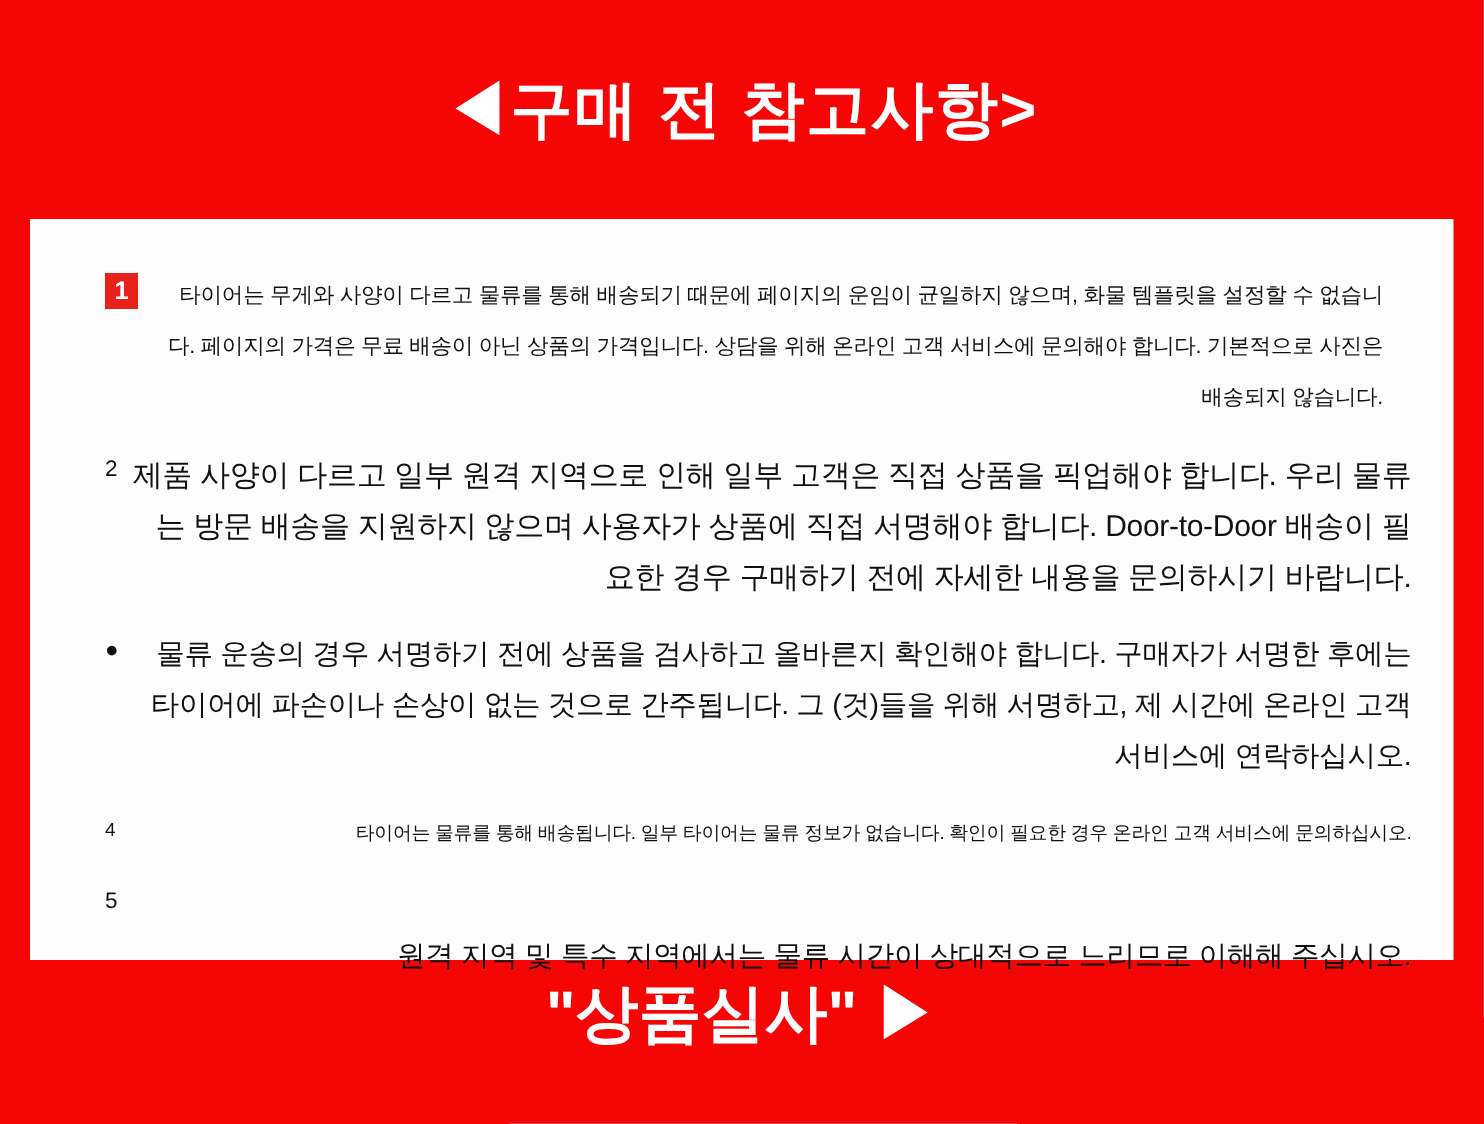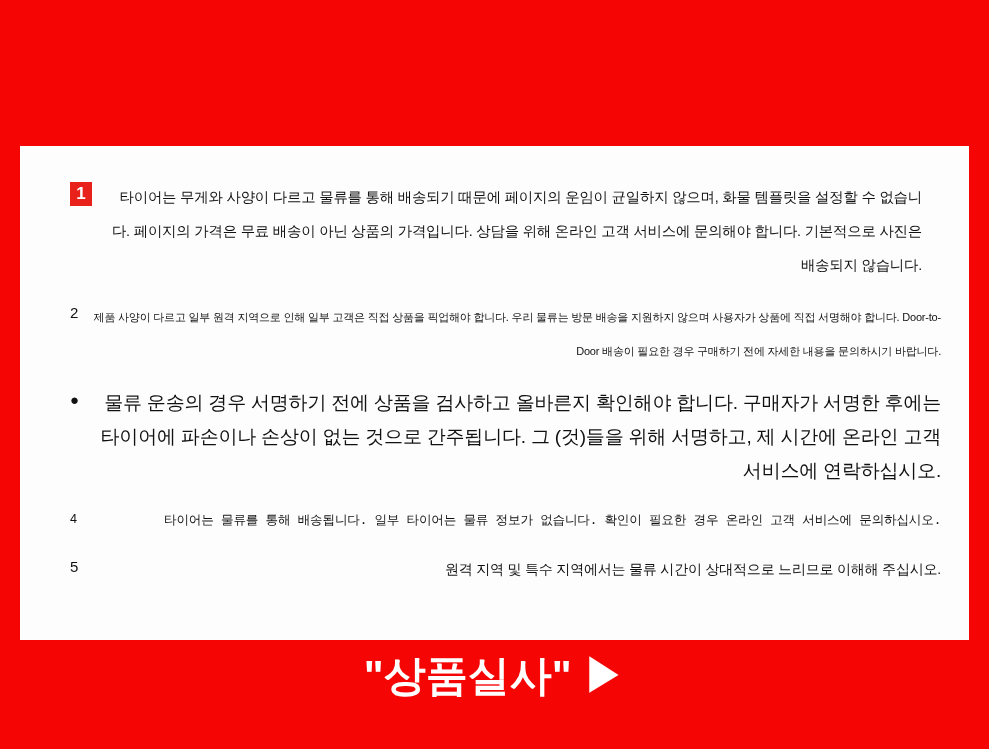--- a/index.html
+++ b/index.html
@@ -79,24 +79,24 @@
     line-height: 26px;
   }
   .note-text {
     font-size: 14.4px;
     color: #111111;
     line-height: 34px;
     letter-spacing: -0.2px;
     text-align: right;
   }
   .note-1 .note-text { width: 820px; }
-  .note-2 .note-text { width: 880px; font-size: 11px; }
+  .note-2 .note-text { width: 880px; font-size: 20px; }
   .note-3 .note-text { width: 875px; font-size: 19px; }
-  .note-4 .note-text { width: 880px; font-size: 12.6px; line-height: 30px; font-family: Liberation Mono, monospace; }
-  .note-5 .note-text { width: 880px; font-size: 14px; line-height: 30px; }
+  .note-4 .note-text { width: 880px; font-size: 12.6px; line-height: 30px; }
+  .note-5 .note-text { width: 880px; font-size: 19px; line-height: 30px; margin-top: 35px; }
   .note-2 { margin-top: 16px; }
   .note-3 { margin-top: 8px; }
   .note-4 { margin-top: 6px; }
   .note-5 { margin-top: 14px; }
   .note-2 .marker, .note-4 .marker, .note-5 .marker { margin-right: 6px; }
   .note-3 .marker { margin-right: 8px; position: relative; top: 1px; }
   .footer-title {
     position: absolute;
     left: 0;
     top: 655px;
@@ -107,20 +107,21 @@
     font-weight: bold;
     line-height: 1;
     white-space: nowrap;
   }
 </style>
 </head>
 <body>
 
 <div class="page">
 
+  <div class="header-title">◀구매 전 참고사항&gt;</div>
 
   <div class="content-card">
 
     <div class="note-block note-1">
       <span class="marker">
         <span class="marker-box">1</span>
       </span>
       <span class="note-text">타이어는 무게와 사양이 다르고 물류를 통해 배송되기 때문에 페이지의 운임이 균일하지 않으며, 화물 템플릿을 설정할 수 없습니다. 페이지의 가격은 무료 배송이 아닌 상품의 가격입니다. 상담을 위해 온라인 고객 서비스에 문의해야 합니다. 기본적으로 사진은 배송되지 않습니다.</span>
     </div>
 

